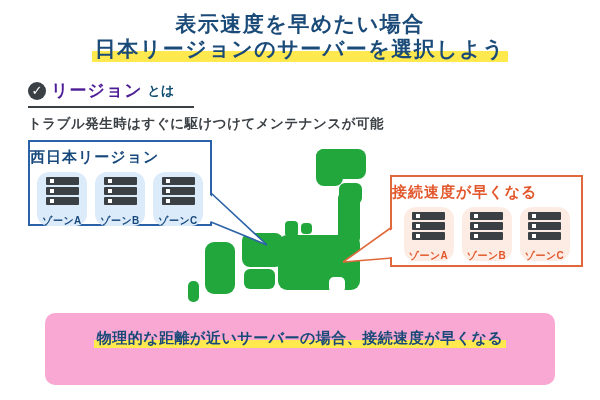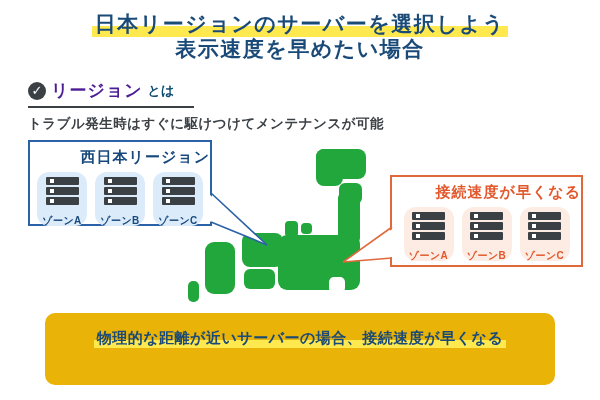--- a/index.html
+++ b/index.html
@@ -16,48 +16,48 @@
   .def-head{display:inline-flex;align-items:center;gap:5px;border-bottom:2px solid #3b4045;padding:0 20px 4px 0;}
   .check{width:18px;height:18px;border-radius:50%;background:#3b4045;color:#fff;font-size:13px;font-weight:bold;display:inline-flex;align-items:center;justify-content:center;line-height:1;}
   .term{font-size:17px;font-weight:bold;color:#4c1d95;letter-spacing:1px;}
   .suffix{font-size:13px;font-weight:bold;color:#0c4a6e;}
   .desc{font-size:13.5px;font-weight:600;color:#3b4045;margin-top:7px;letter-spacing:0.5px;}
   
   .mb{position:absolute;background:#22a73d;}
   .mb-white{position:absolute;background:#fff;}
   
   .region-box{position:absolute;background:#fff;border:2px solid;z-index:2;}
-  .region-box .title{text-align:right;font-size:15px;font-weight:bold;letter-spacing:1px;margin-top:6px;}
+  .region-box .title{text-align:left;font-size:15px;font-weight:bold;letter-spacing:1px;margin-top:6px;}
   .tiles{display:flex;justify-content:center;gap:8px;margin-top:5px;}
   .tile{width:50px;height:49px;border-radius:12px;text-align:center;padding-top:5px;box-sizing:content-box;}
   .zone-label{font-size:10px;font-weight:bold;margin-top:3px;letter-spacing:0.5px;}
   .server{display:inline-block;}
   .server i{display:block;width:33px;height:8px;background:#3b4045;margin-bottom:2px;border-radius:1px;position:relative;}
   .server i::before{content:"";position:absolute;left:4px;top:2px;width:4px;height:4px;background:#fff;}
   .west{left:28px;top:140px;width:180px;height:82px;border-color:#2b62a7;}
   .west .title{color:#17497d;}
   .west .tile{background:#dcebfa;}
   .west .zone-label{color:#17497d;}
   .east{left:390px;top:175px;width:189px;height:88px;border-color:#e0693c;}
   .east .title{color:#e2572b;}
   .east .tile{background:#fdece4;}
   .east .zone-label{color:#e2572b;}
   .tails{position:absolute;left:0;top:0;z-index:3;pointer-events:none;}
   
-  .footer-note{position:absolute;left:45px;top:313px;width:510px;height:72px;border-radius:10px;background:#eab308;text-align:center;padding-top:13px;box-sizing:border-box;}
+  .footer-note{position:absolute;left:45px;top:313px;width:510px;height:72px;border-radius:10px;background:#f9a8d4;text-align:center;padding-top:13px;box-sizing:border-box;}
   .footer-note .line{font-size:15px;font-weight:bold;color:#1a4a78;line-height:23px;letter-spacing:0.5px;}
 </style>
 </head>
 <body>
 
 <div class="canvas">
 
   <div class="header">
+    <div class="line">表示速度を早めたい場合</div>
     <div class="line"><span class="hl-yellow">日本リージョンのサーバーを選択しよう</span></div>
-    <div class="line">表示速度を早めたい場合</div>
   </div>
 
   <div class="definition">
     <div class="def-head">
       <span class="check">✓</span>
       <span class="term">リージョン</span>
       <span class="suffix">とは</span>
     </div>
     <div class="desc">トラブル発生時はすぐに駆けつけてメンテナンスが可能</div>
   </div>

